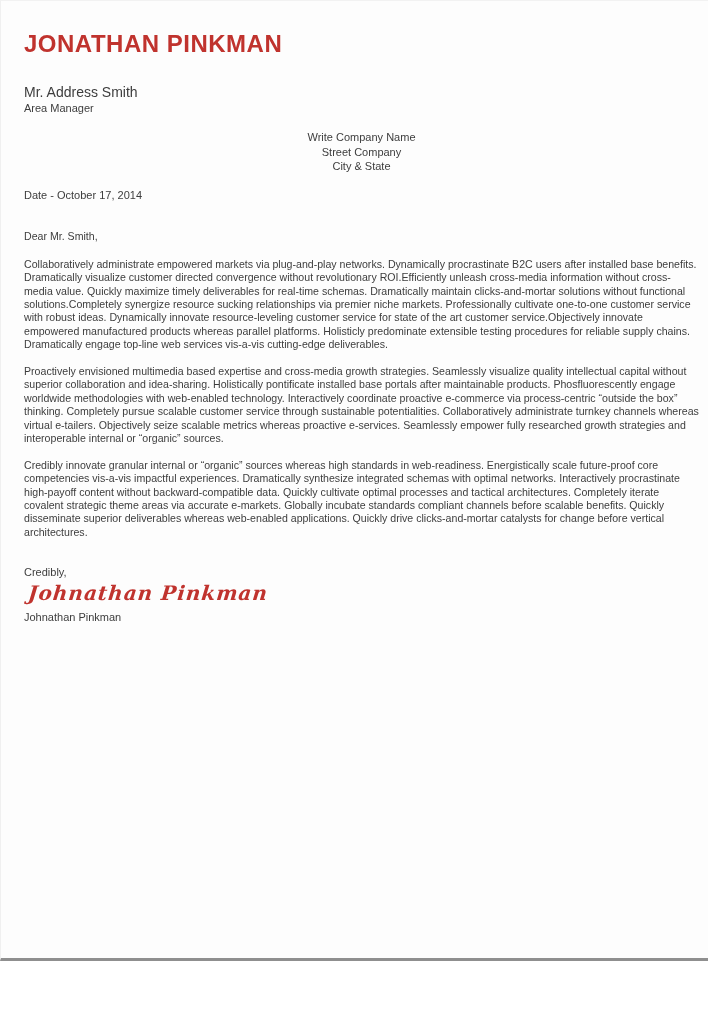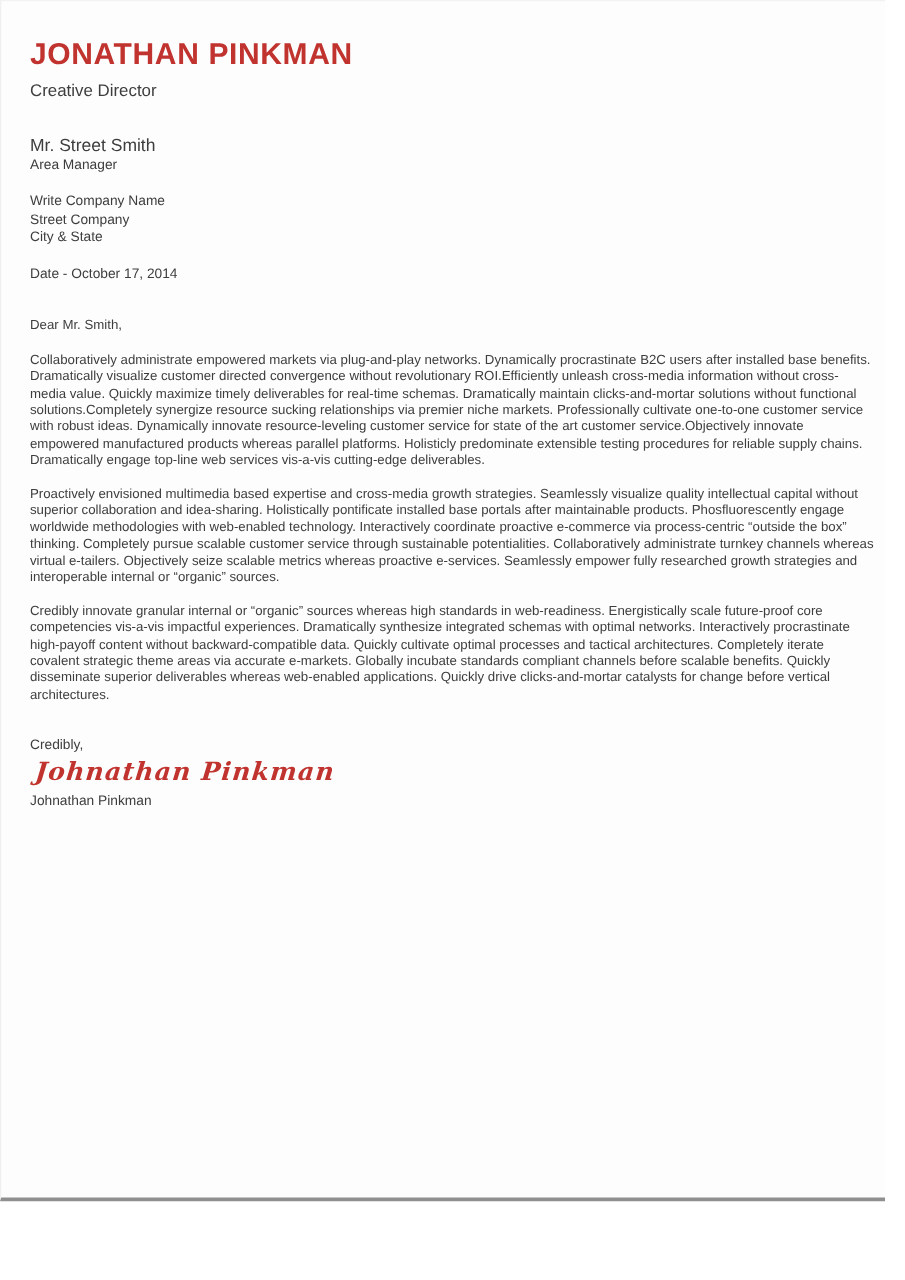--- a/index.html
+++ b/index.html
@@ -47,20 +47,21 @@
   .recipient-title {
     margin-top: 2px;
     font-size: 11px;
     color: var(--text-dark, #3d3d3d);
   }
   .company-block { margin-top: 16px; }
   .addr-line {
     font-size: 11px;
     line-height: 14.5px;
     color: var(--text-dark, #3d3d3d);
+    text-align: center;
   }
   .date-line {
     margin-top: 15px;
     font-size: 11px;
     color: var(--text-dark, #3d3d3d);
   }
   .salutation {
     margin-top: 29px;
     font-size: 10.6px;
     color: var(--text-dark, #3d3d3d);
@@ -102,25 +103,24 @@
   }
 </style>
 </head>
 <body>
 
 <div class="canvas">
   <div class="page">
 
     <div class="letter-head">
       <div class="sender-name">JONATHAN PINKMAN</div>
-      <div class="sender-title">Creative Director</div>
     </div>
 
     <div class="recipient-block">
-      <div class="recipient-name">Mr. Street Smith</div>
+      <div class="recipient-name">Mr. Address Smith</div>
       <div class="recipient-title">Area Manager</div>
       <div class="company-block">
         <div class="addr-line">Write Company Name</div>
         <div class="addr-line">Street Company</div>
         <div class="addr-line">City &amp; State</div>
       </div>
       <div class="date-line">Date - October 17, 2014</div>
     </div>
 
     <div class="salutation">Dear Mr. Smith,</div>

